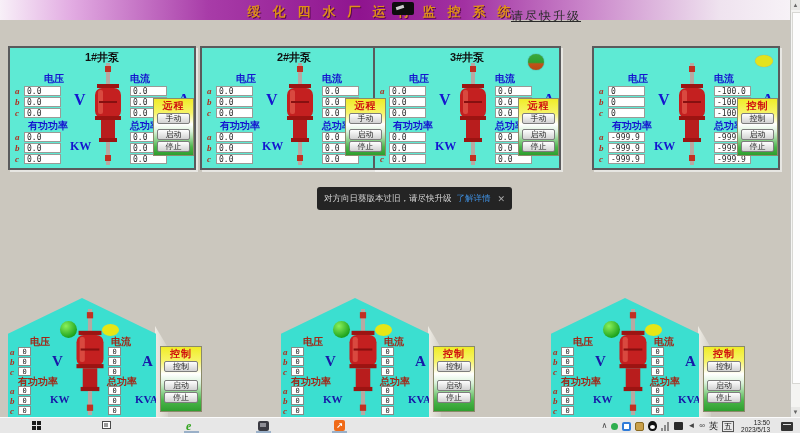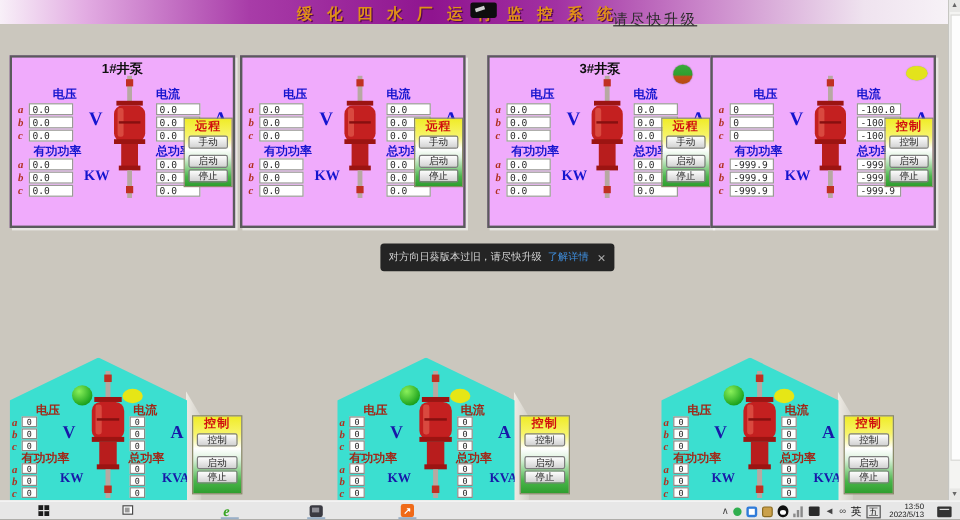--- a/index.html
+++ b/index.html
@@ -17,21 +17,21 @@
   .subtitle{position:absolute;left:511px;top:8px;font-size:12px;color:#2b2b2b;
     text-decoration:underline;letter-spacing:2px;}
 
   
   .scrollbar{position:absolute;right:0;top:0;width:10px;height:417px;background:#f4f4f2;border-left:1px solid #c6c6c2;box-sizing:border-box;}
   .sb-arrow{position:absolute;left:0;width:9px;height:10px;font-size:6px;line-height:10px;text-align:center;color:#666;background:#e8e8e6;}
   .sb-up{top:0;} .sb-down{bottom:0;}
   .sb-thumb{position:absolute;left:1px;top:12px;width:7px;height:370px;background:#fdfdfd;border:1px solid #d8d8d4;}
 
   
-  .panel{position:absolute;top:46px;width:188px;height:144px;background:#f0abfc;
+  .panel{position:absolute;top:46px;width:188px;height:124px;background:#5eead4;
     border:2px solid #5a5a5c;box-sizing:border-box;box-shadow:2px 2px 0 rgba(255,255,255,.55);}
   .p-title{position:absolute;top:2px;left:0;width:100%;text-align:center;font-weight:bold;font-size:11px;color:#101010;}
   .lbl{position:absolute;font-weight:bold;font-size:10px;color:#1515cf;white-space:nowrap;}
   .l-v{left:34px;top:24px}.l-c{left:120px;top:24px}.l-ap{left:18px;top:71px}.l-tp{left:120px;top:71px}
   .meter{position:absolute;display:flex;gap:2px;}
   .m-v{left:5px;top:38px}.m-c{left:120px;top:38px}.m-ap{left:5px;top:84px}.m-tp{left:120px;top:84px}
   .phases{display:flex;flex-direction:column;width:7px;color:#b03020;font:italic bold 9px "Liberation Serif",serif;}
   .phases span{height:11px;line-height:11px;}
   .vals{display:flex;flex-direction:column;gap:1px;}
   .vbox{display:block;width:37px;height:10px;line-height:9px;background:#fff;border:1px solid #9a9a96;
@@ -46,21 +46,21 @@
   .ctrl-mode{font-size:10px;font-weight:bold;color:#d01010;line-height:12px;margin-top:1px;letter-spacing:1px;}
   .btn{width:33px;height:11px;font-size:8px;line-height:8px;padding:0;margin-top:1px;color:#222;
     background:linear-gradient(#fefefe,#d2d2d2);border:1px solid #7d7d7d;border-radius:2px;
     font-family:"Liberation Sans",sans-serif;cursor:pointer;}
   .btn.gap{margin-top:5px;}
   .ind-gr{position:absolute;left:153px;top:6px;width:16px;height:16px;border-radius:50%;
     background:linear-gradient(180deg,#3aa93a 0%,#2f9e2f 52%,#c25018 62%,#b54a14 100%);box-shadow:0 0 1px #444;}
   .ind-y{position:absolute;left:161px;top:7px;width:18px;height:12px;border-radius:50%;background:#e3e31c;box-shadow:0 0 1px #999;}
 
   
-  .toast{position:absolute;left:317px;top:203px;height:23px;background:#242424;border-radius:3px;
+  .toast{position:absolute;left:317px;top:187px;height:23px;background:#242424;border-radius:3px;
     display:flex;align-items:center;padding:0 7px;gap:5px;z-index:5;}
   .toast-msg{font-size:8.5px;color:#d6d6d6;white-space:nowrap;}
   .toast-link{font-size:8.5px;color:#3f8fdf;white-space:nowrap;cursor:pointer;text-decoration:none;text-align:center;}
   .toast-close{font-size:9px;color:#a8a8a8;cursor:pointer;margin-left:2px;}
 
   
   .house{position:absolute;top:298px;width:200px;height:120px;}
   .pent{position:absolute;left:0;top:0;width:148px;height:119px;background:#3bdfd0;
     clip-path:polygon(50% 0,100% 30%,100% 100%,0 100%,0 30%);}
   .wall{position:absolute;left:147px;top:28px;width:13px;height:91px;
@@ -194,20 +194,21 @@
     <span class="unit u-kva">KVA</span>
     <div class="ctrl">
       <div class="ctrl-mode">远程</div>
       <button class="btn">手动</button>
       <button class="btn gap">启动</button>
       <button class="btn">停止</button>
     </div>
   </div>
 
   <div class="panel" style="left:200px">
+    <div class="p-title">2#井泵</div>
     <span class="lbl l-v">电压</span>
     <span class="lbl l-c">电流</span>
     <div class="meter m-v">
       <div class="phases">
           <span>a</span>
           <span>b</span>
           <span>c</span>
         </div>
       <div class="vals">
           <span class="vbox">0.0</span>
@@ -261,21 +262,21 @@
     </div>
     <span class="unit u-kva">KVA</span>
     <div class="ctrl">
       <div class="ctrl-mode">远程</div>
       <button class="btn">手动</button>
       <button class="btn gap">启动</button>
       <button class="btn">停止</button>
     </div>
   </div>
 
-  <div class="panel" style="left:406px">
+  <div class="panel" style="left:373px">
     <div class="p-title">3#井泵</div>
     <div class="ind-gr"></div>
     <span class="lbl l-v">电压</span>
     <span class="lbl l-c">电流</span>
     <div class="meter m-v">
       <div class="phases">
           <span>a</span>
           <span>b</span>
           <span>c</span>
         </div>

